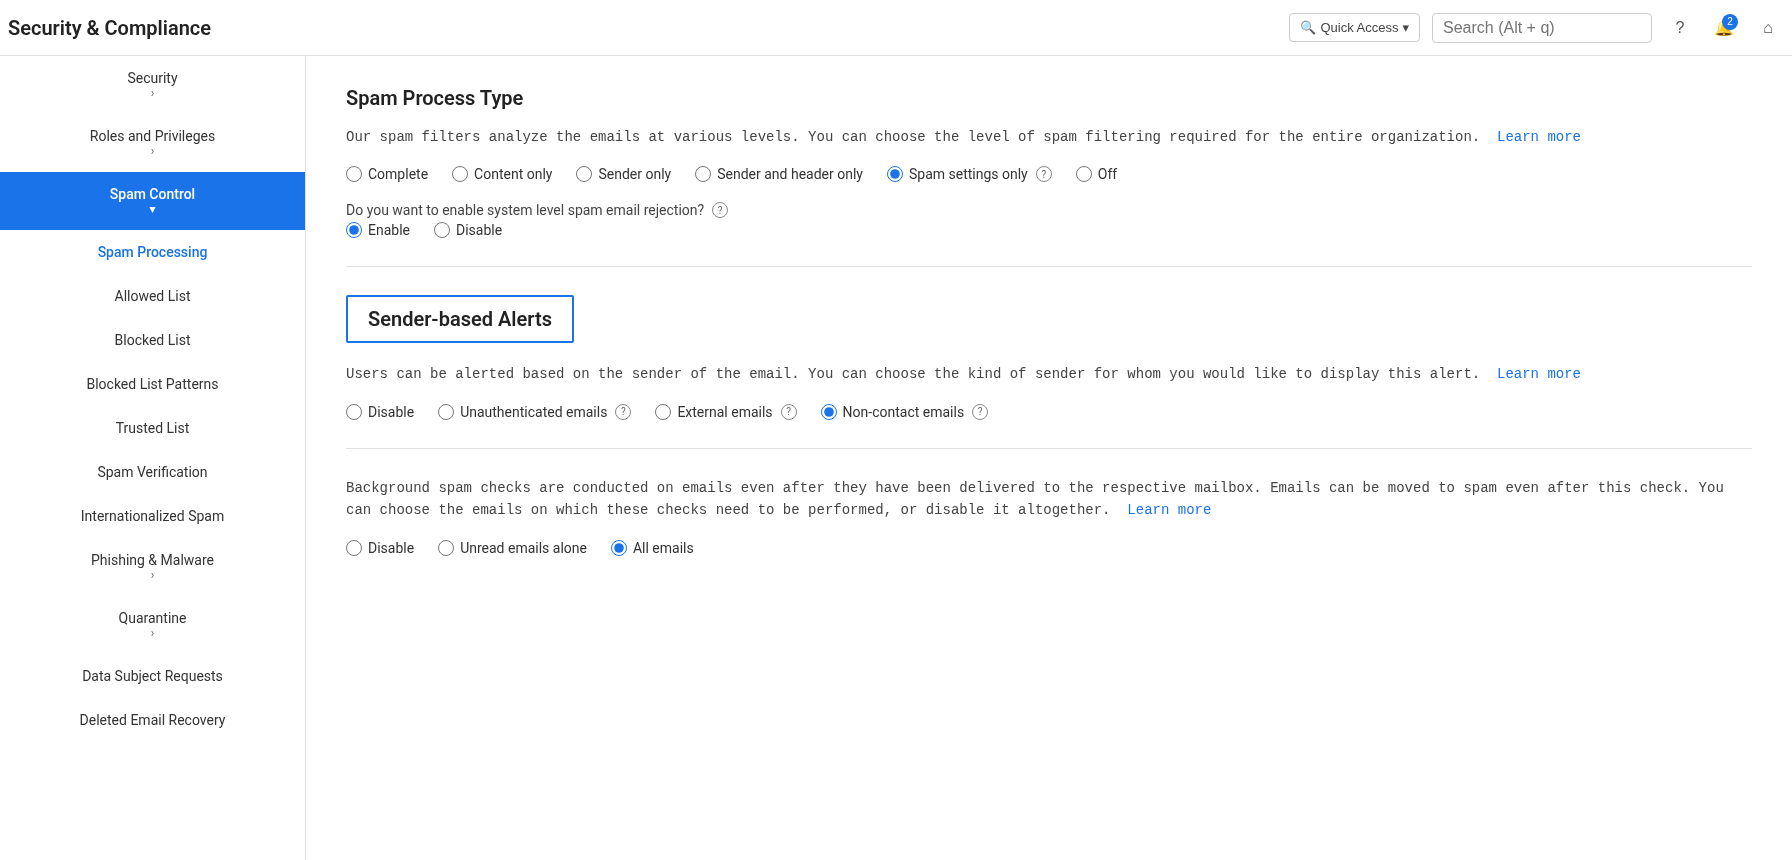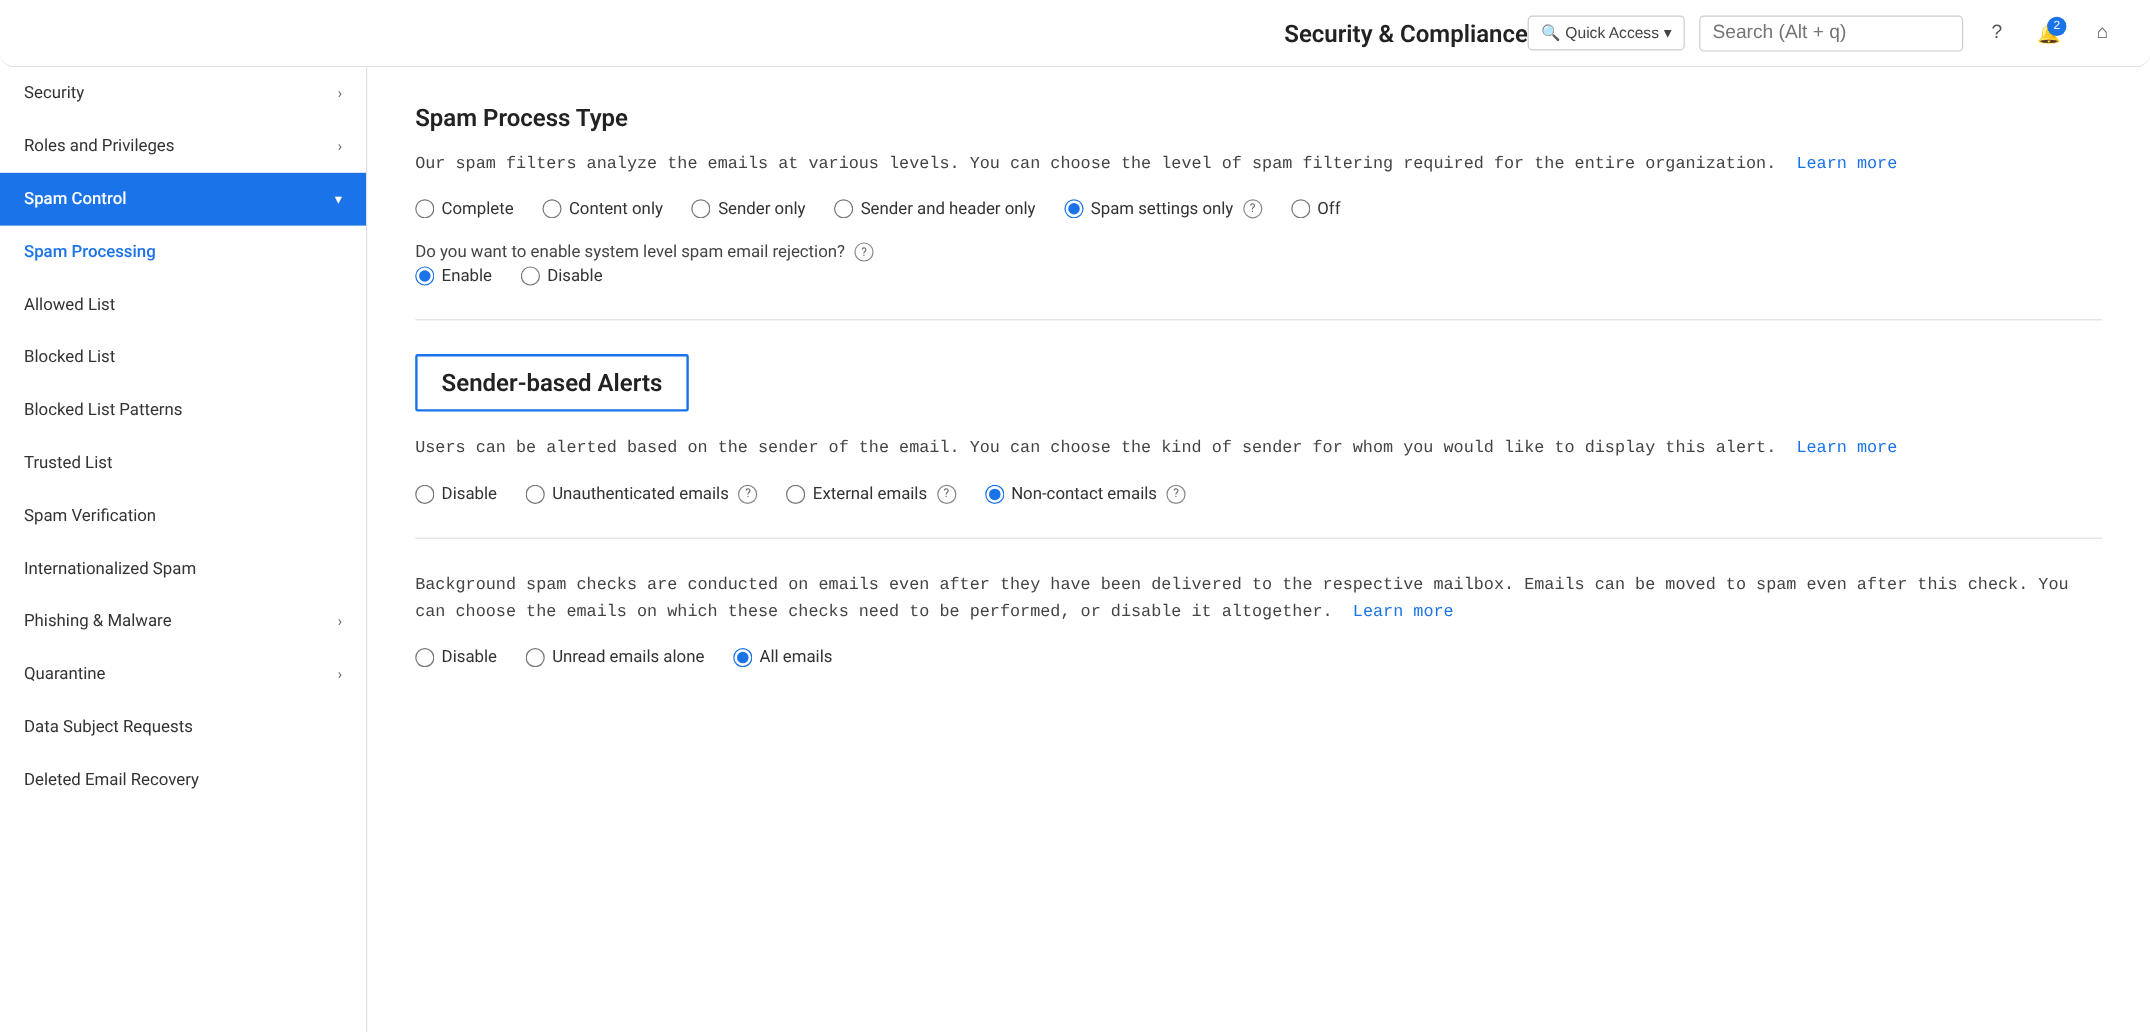--- a/index.html
+++ b/index.html
@@ -1,22 +1,22 @@
 <!DOCTYPE html>
 <html><head>
   <meta charset="utf-8">
   <style>
     * { box-sizing: border-box; margin: 0; padding: 0; }
     body { font-family: -apple-system, BlinkMacSystemFont, 'Segoe UI', Roboto, Arial, sans-serif; font-size: 14px; color: #333; background: #fff; display: flex; flex-direction: column; height: 860px; overflow: hidden; }
 
     
     .topbar {
-      display: flex; align-items: center; justify-content: flex-end;
-      padding: 0 24px; height: 56px; border-bottom: 1px solid #e0e0e0;
-      background: #fff; flex-shrink: 0; border-radius: 12px;
+      display: flex; align-items: center; justify-content: space-between;
+      padding: 0 8px; height: 56px; border-bottom: 1px solid #e0e0e0;
+      background: #fff; flex-shrink: 0;
     }
     .topbar-title { font-size: 20px; font-weight: 600; color: #222; }
     .topbar-right { display: flex; align-items: center; gap: 12px; }
     .quick-access-btn {
       display: flex; align-items: center; gap: 4px;
       border: 1px solid #ccc; border-radius: 4px;
       padding: 6px 10px; cursor: pointer; background: #fff;
       font-size: 13px; color: #444;
     }
     .search-input-wrap {
@@ -43,21 +43,21 @@
     
     .layout { display: flex; flex: 1; overflow: hidden; }
 
     
     .sidebar {
       width: 306px; border-right: 1px solid #e0e0e0;
       background: #fff; flex-shrink: 0; overflow-y: auto;
     }
     .sidebar-item {
       display: flex; align-items: center; justify-content: space-between;
-      padding: 14px 20px; cursor: pointer; color: #333; font-size: 14px;
+      padding: 14px 20px; cursor: pointer; color: #333; font-size: 14px; flex-direction: column;
     }
     .sidebar-item.active {
       background: #1a73e8; color: #fff; font-weight: 500;
     }
     .sidebar-item.active .chevron { color: #fff; }
     .sidebar-item.sub { padding-left: 20px; font-size: 14px; color: #333; }
     .sidebar-item.sub.active-sub { color: #1a73e8; font-weight: 500; background: transparent; }
     .chevron { font-size: 12px; color: #666; }
 
     

